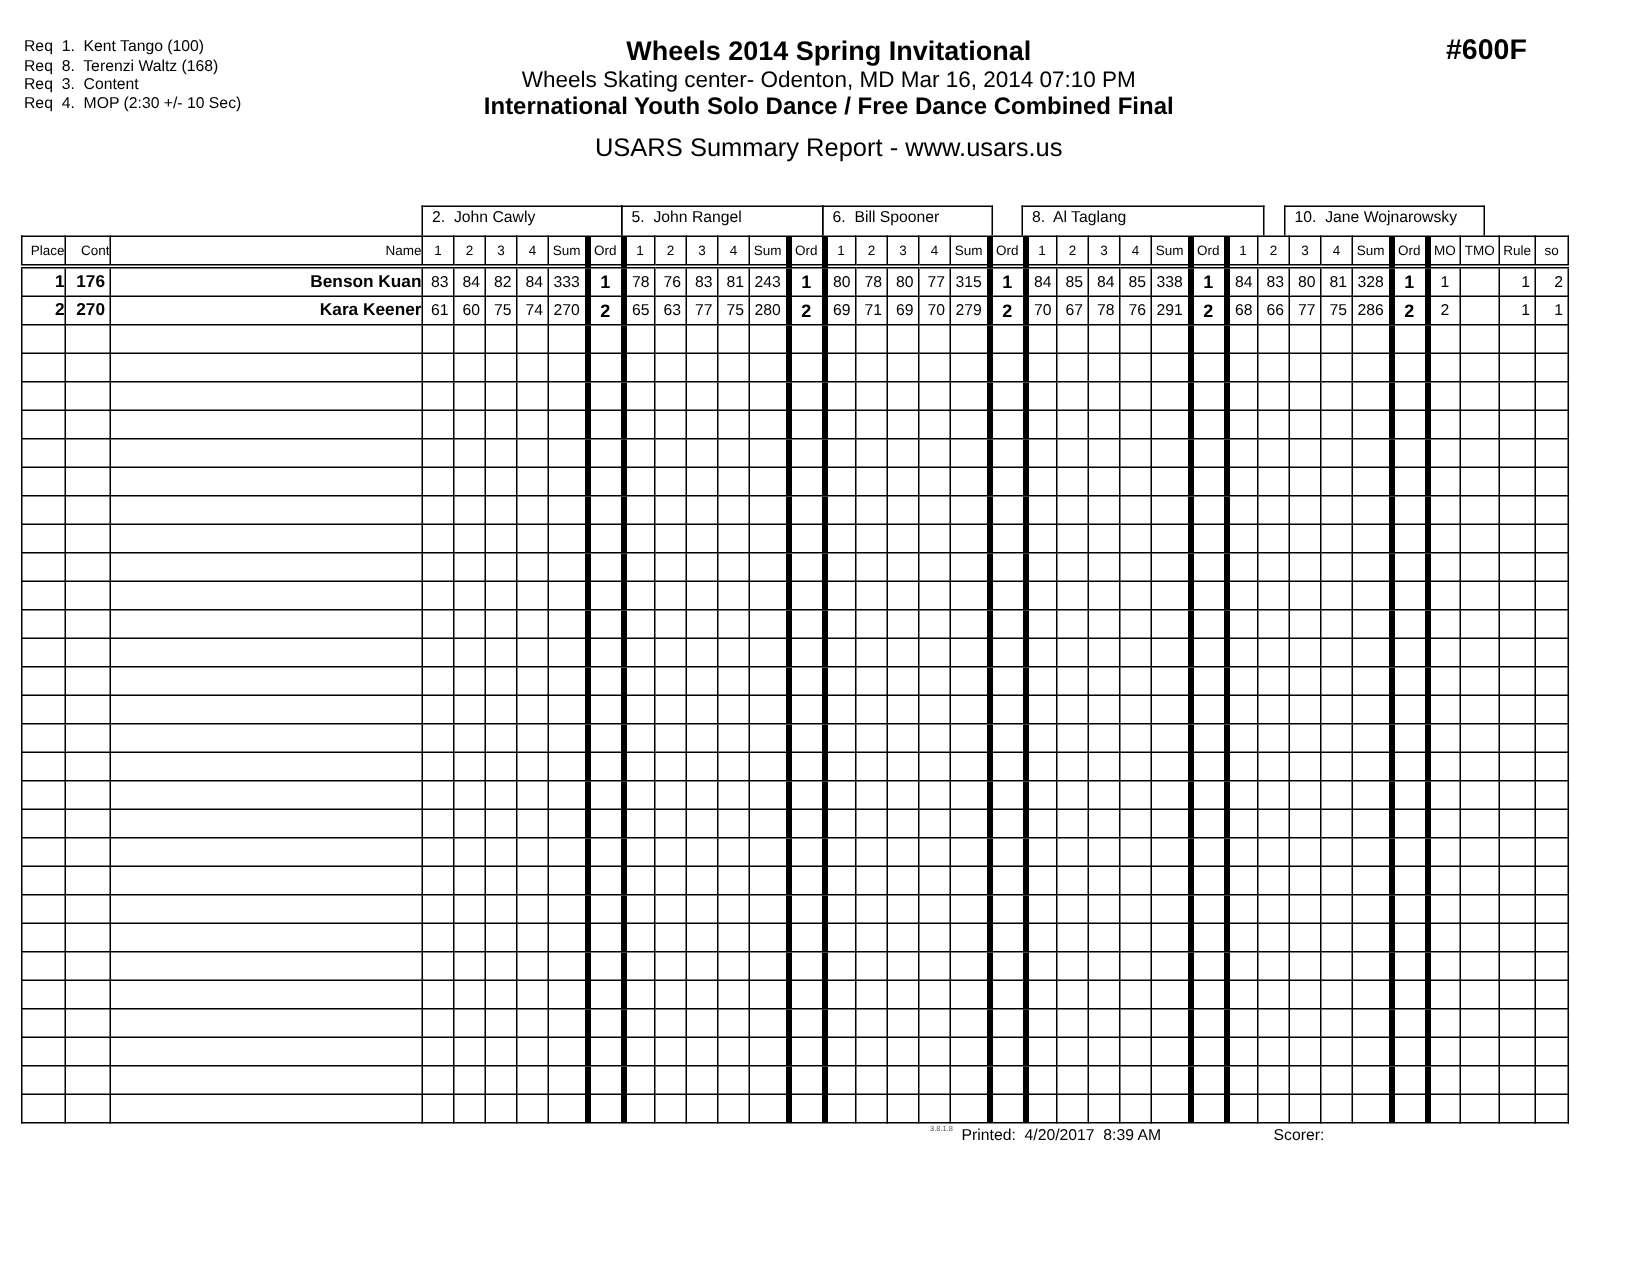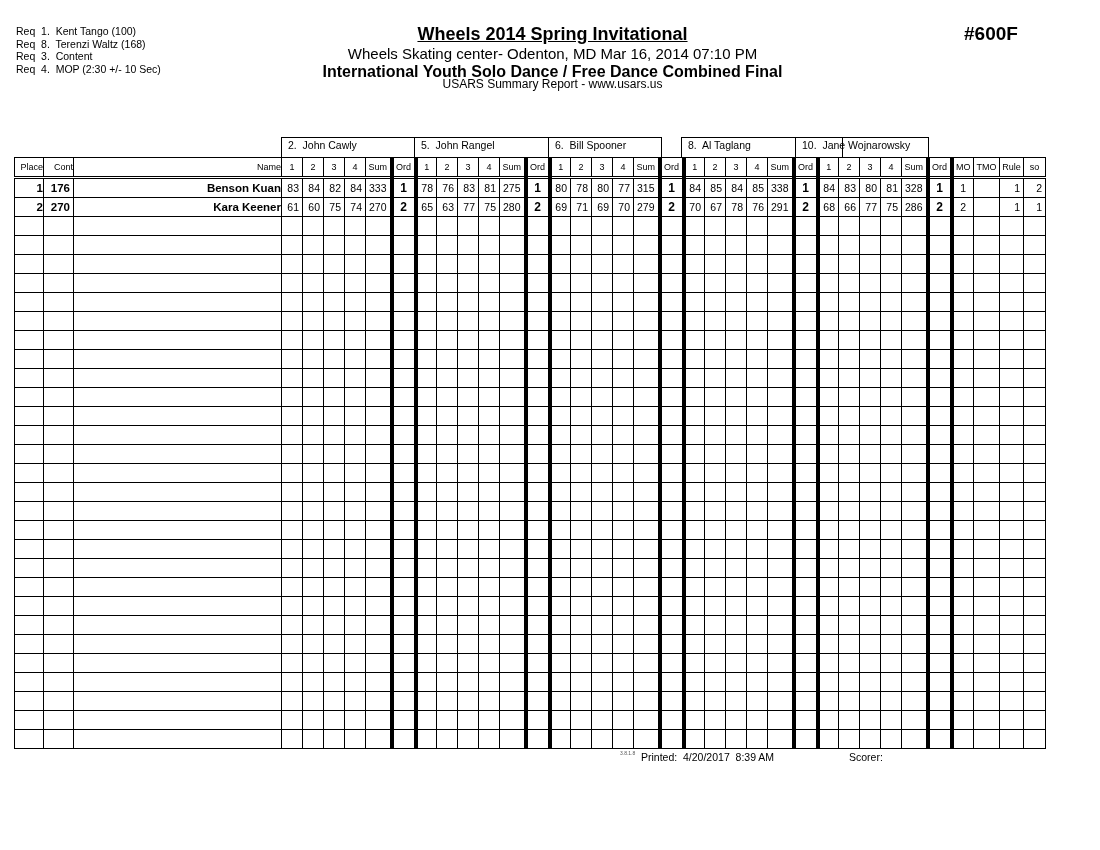--- a/index.html
+++ b/index.html
@@ -3,24 +3,24 @@
 <meta charset="utf-8">
 <style>
   html, body { margin: 0; padding: 0; background: #ffffff; }
   body { width: 1100px; height: 850px; position: relative; overflow: hidden;
          font-family: "Liberation Sans", sans-serif; color: #000; }
   .abs { position: absolute; }
   .req { left: 16px; top: 25px; font-size: 10.5px; line-height: 12.5px; }
   .req div { white-space: pre; }
   .event-no { left: 964px; top: 23px; font-size: 19px; font-weight: bold; }
   .hdr { left: 230px; width: 645px; text-align: center; }
-  .t1 { top: 24px; font-size: 18px; font-weight: bold; text-decoration: underline; }
+  .t1 { top: 24px; font-size: 18px; font-weight: bold; }
   .t2 { top: 45px; font-size: 15px; }
   .t3 { top: 63px; font-size: 16px; font-weight: bold; }
-  .t4 { top: 77px; font-size: 12px; }
+  .t4 { top: 89px; font-size: 17px; }
 
   .judge-box { top: 137px; height: 20px; border: 1px solid #000; border-bottom: none;
                font-size: 10.5px; line-height: 14px; padding-left: 6px; box-sizing: border-box; white-space: pre; }
 
   table.grid { position: absolute; left: 14px; top: 157px; border-collapse: collapse; table-layout: fixed; }
   table.grid td, table.grid th { border: 1px solid #000; padding: 0; height: 18px; font-size: 10.5px;
         overflow: hidden; white-space: nowrap; text-align: center; font-weight: normal; }
   table.grid th { font-size: 9px; height: 18px; }
   table.grid tr.head th { border-bottom: 3px double #000; }
   table.grid td.l, table.grid th.l { text-align: right; padding-left: 3px; }
@@ -46,21 +46,21 @@
 <div class="abs hdr t1">Wheels 2014 Spring Invitational</div>
 <div class="abs hdr t2">Wheels Skating center- Odenton, MD  Mar 16, 2014  07:10 PM</div>
 <div class="abs hdr t3">International Youth Solo Dance / Free Dance Combined Final</div>
 <div class="abs hdr t4">USARS Summary Report - www.usars.us</div>
 <div class="abs event-no">#600F</div>
 
 <div class="abs judge-box" style="left:281px;width:134px;">2.  John Cawly</div>
 <div class="abs judge-box" style="left:414px;width:135px;">5.  John Rangel</div>
 <div class="abs judge-box" style="left:548px;width:114px;">6.  Bill Spooner</div>
 <div class="abs judge-box" style="left:681px;width:162px;">8.  Al Taglang</div>
-<div class="abs judge-box" style="left:795px;width:134px;">10.  Jane Wojnarowsky</div>
+<div class="abs judge-box" style="left:856px;width:134px;">10.  Jane Wojnarowsky</div>
 
 <table class="grid">
   <colgroup id="cols">
       <col style="width: 29px;">
       <col style="width: 30px;">
       <col style="width: 208px;">
       <col style="width: 21px;">
       <col style="width: 21px;">
       <col style="width: 21px;">
       <col style="width: 21px;">
@@ -142,21 +142,21 @@
         <td class="r">83</td>
         <td class="r">84</td>
         <td class="r">82</td>
         <td class="r">84</td>
         <td class="r">333</td>
         <td class="ord">1</td>
         <td class="r">78</td>
         <td class="r">76</td>
         <td class="r">83</td>
         <td class="r">81</td>
-        <td class="r">275</td>
+        <td class="r">243</td>
         <td class="ord">1</td>
         <td class="r">80</td>
         <td class="r">78</td>
         <td class="r">80</td>
         <td class="r">77</td>
         <td class="r">315</td>
         <td class="ord">1</td>
         <td class="r">84</td>
         <td class="r">85</td>
         <td class="r">84</td>

